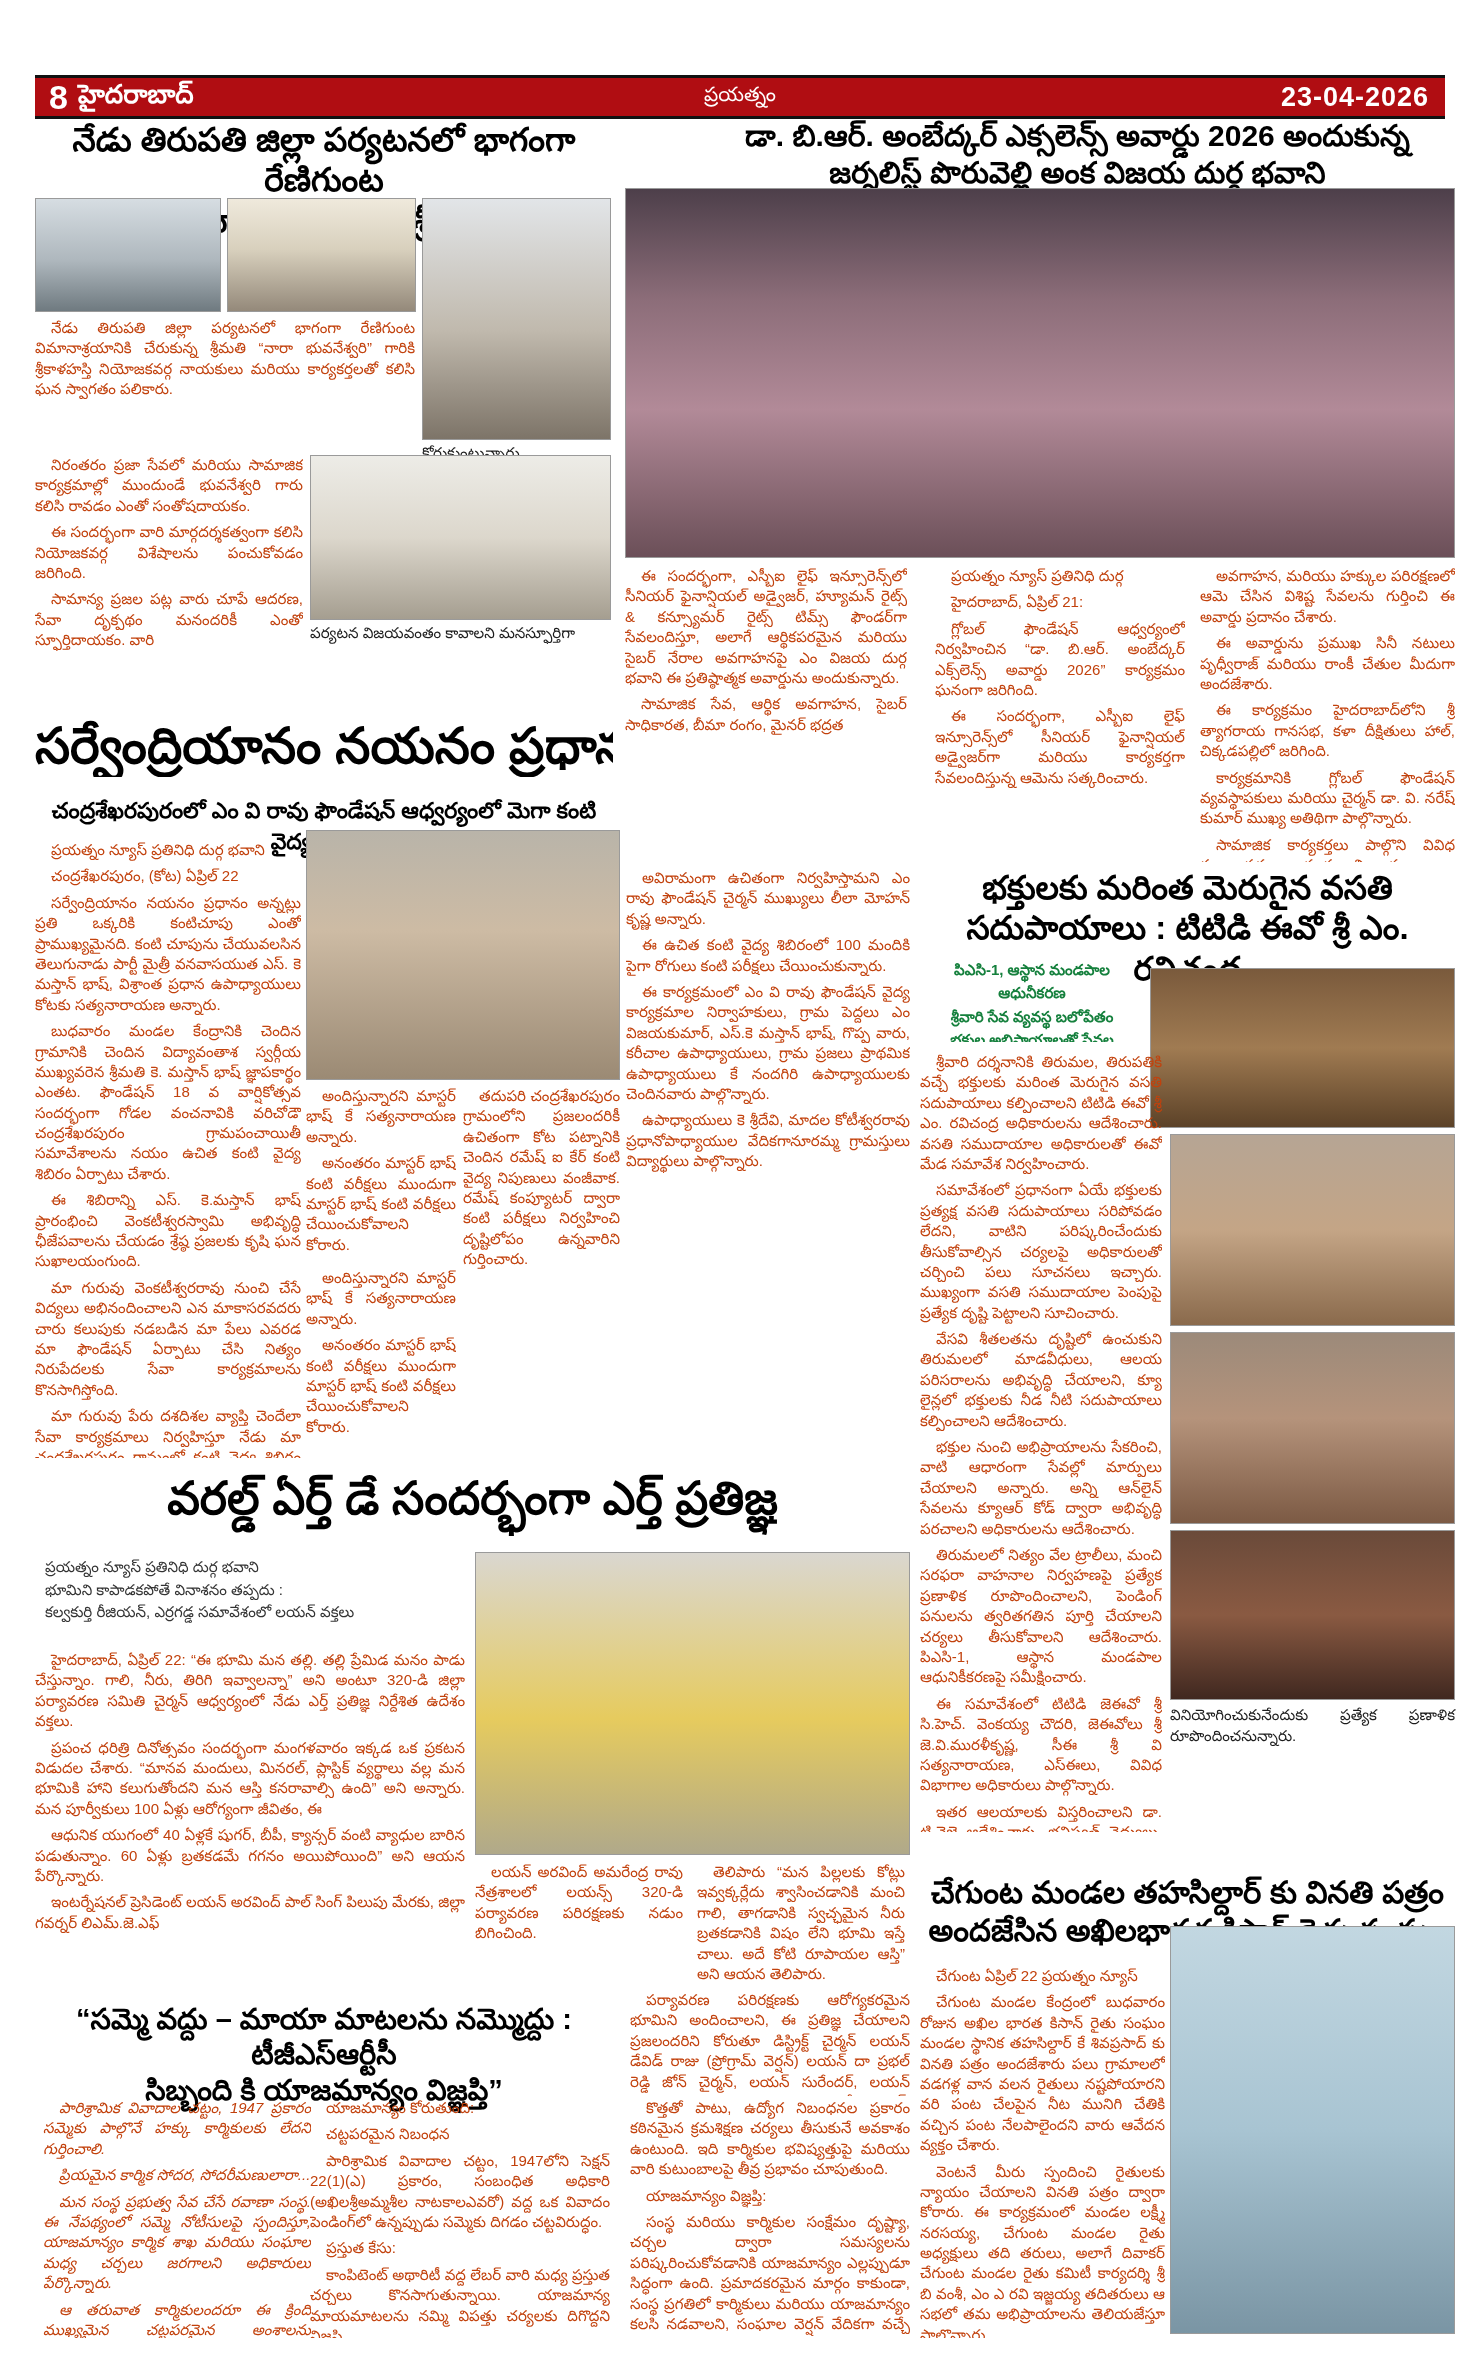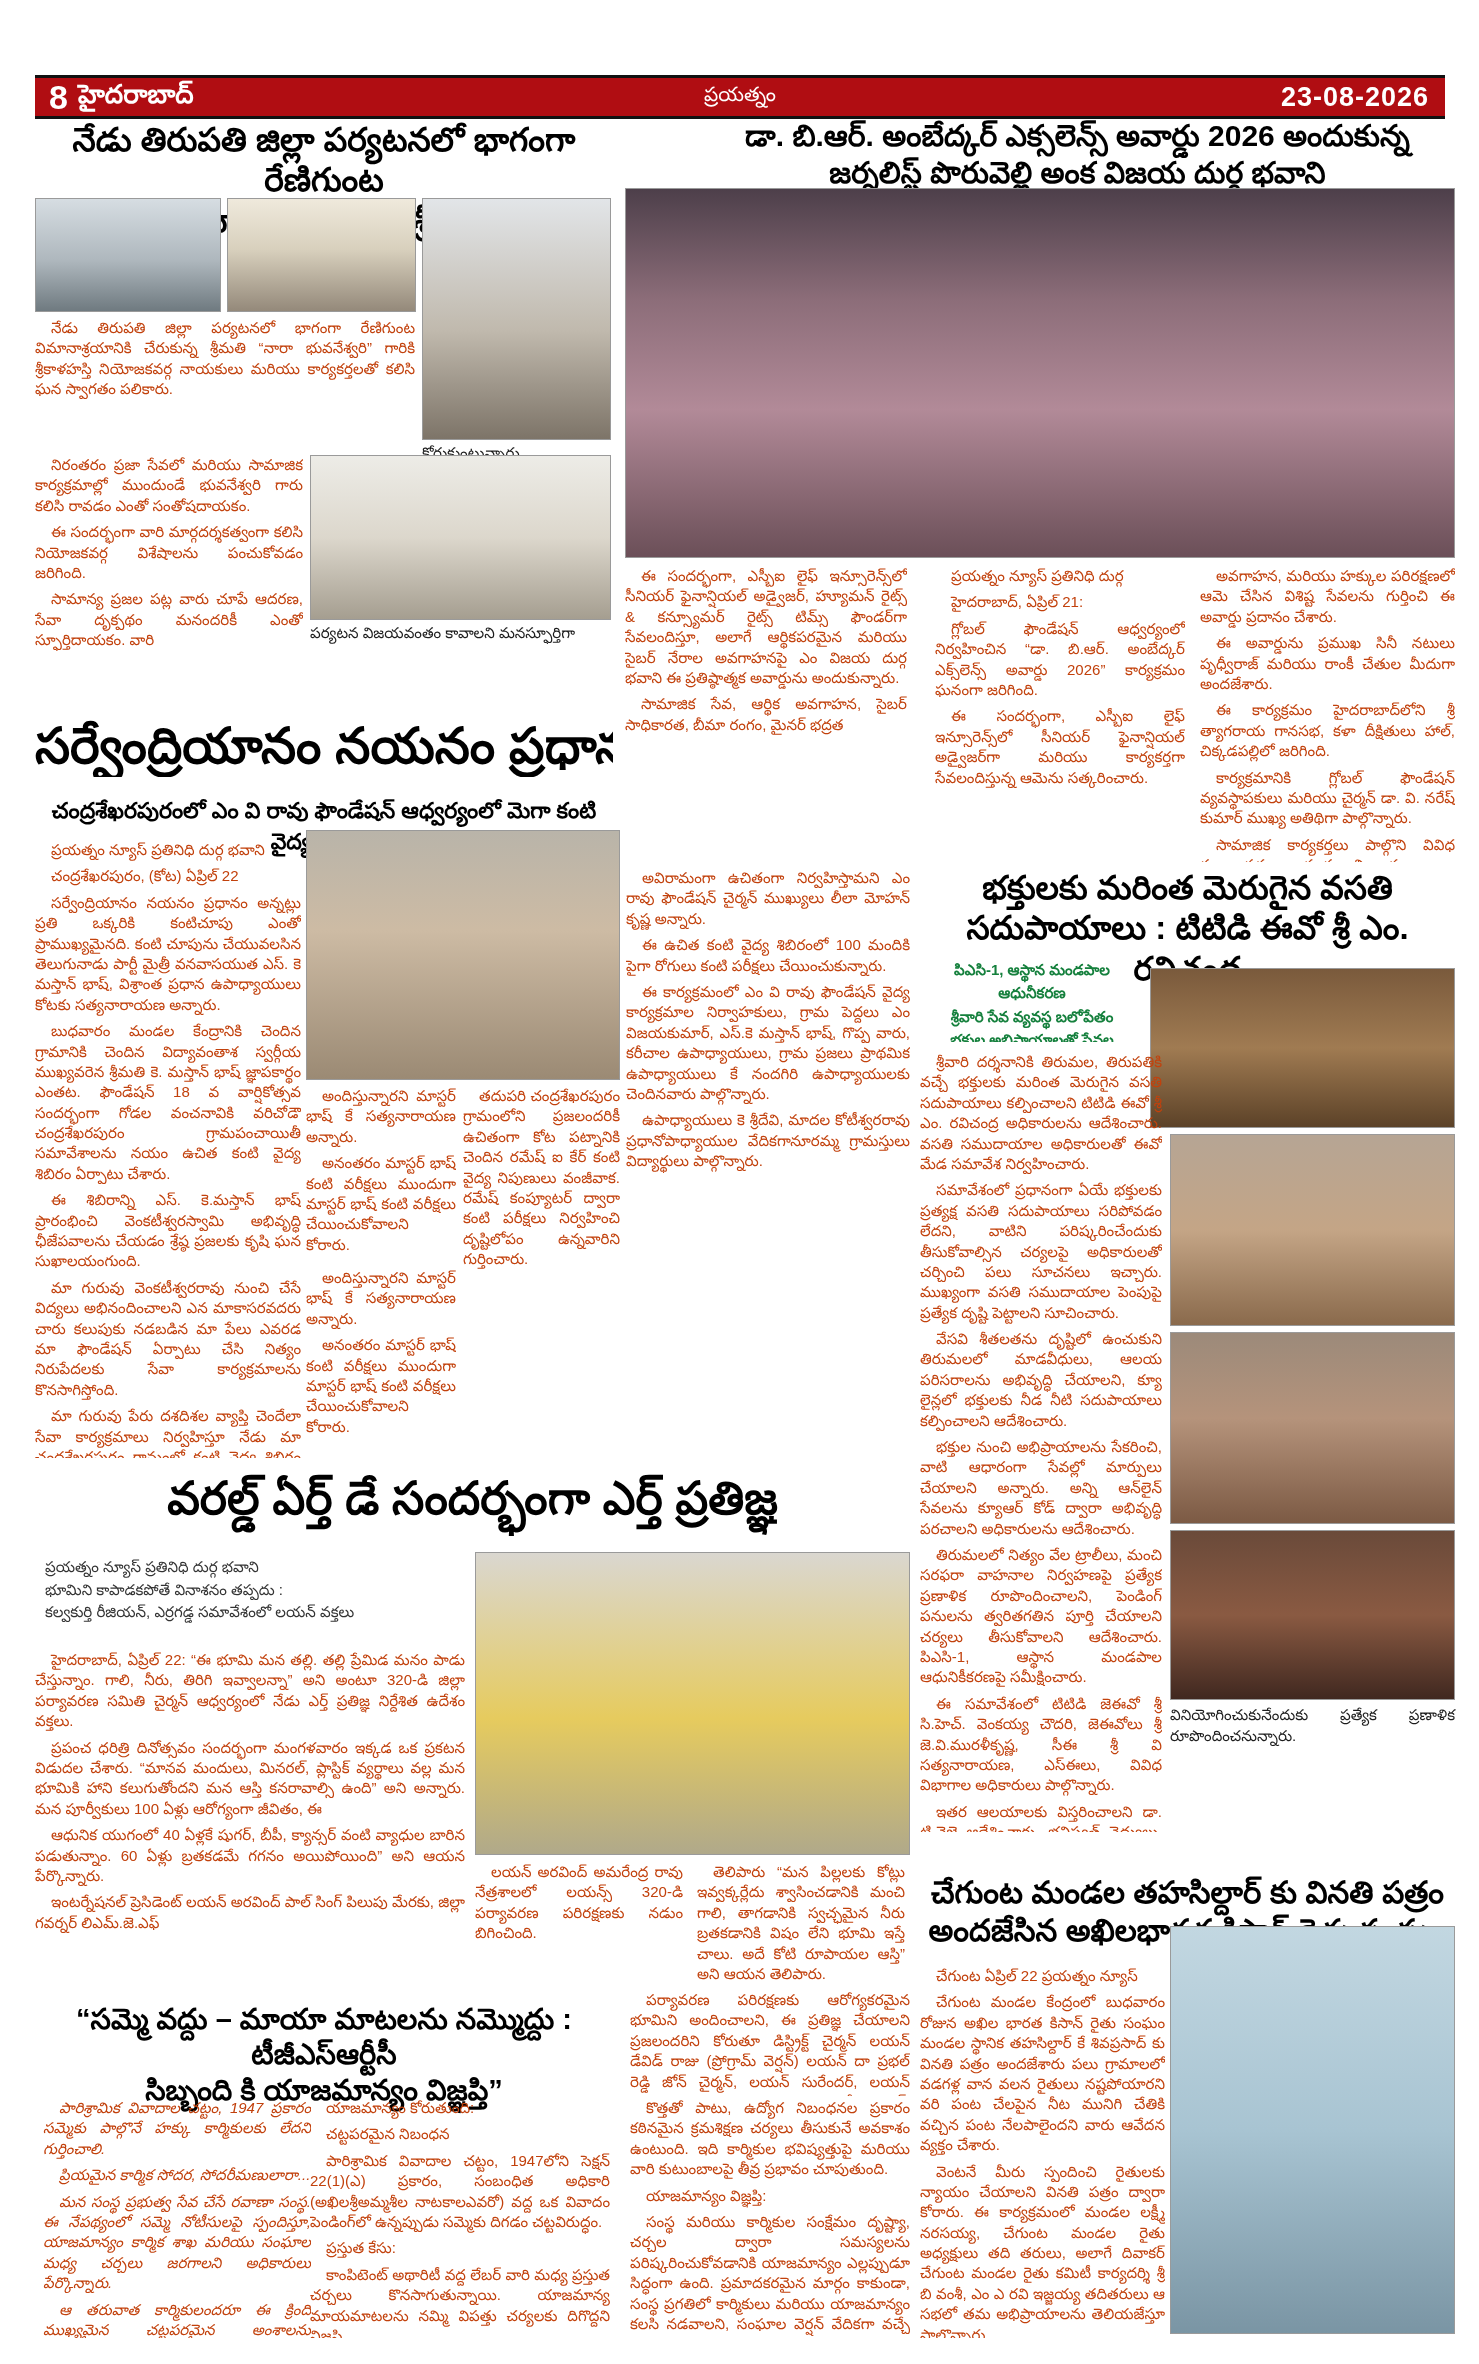--- a/index.html
+++ b/index.html
@@ -34,21 +34,21 @@
   .ph-earth{background:linear-gradient(180deg,#dad7d0 0%,#e6cb5e 55%,#b0a98a 100%);}
   .ph-kisan{background:linear-gradient(180deg,#c2d7e1 0%,#a8c4d2 50%,#7a95a4 100%);}
 </style>
 </head>
 <body>
 
 <div class="abs masthead" style="left:35px;top:75px;width:1410px;height:44px;">
   <span class="mh-num">8</span>
   <span class="mh-city">హైదరాబాద్</span>
   <span class="mh-title">ప్రయత్నం</span>
-  <span class="mh-date">23-08-2026</span>
+  <span class="mh-date">23-04-2026</span>
 </div>
 
 <div class="abs hl hl-lg" style="left:35px;top:120px;width:578px;">
   <div>నేడు తిరుపతి జిల్లా పర్యటనలో భాగంగా రేణిగుంట</div>
   <div>విమానాశ్రయానికి చేరుకున్న శ్రీమతి “నారా భువనేశ్వరి”</div>
 </div>
 <div class="abs photo ph-airport1" style="left:35px;top:198px;width:186px;height:114px;"></div>
 <div class="abs photo ph-airport2" style="left:227px;top:198px;width:189px;height:114px;"></div>
 <div class="abs photo ph-airport3" style="left:422px;top:198px;width:189px;height:242px;"></div>
 <div class="abs caption" style="left:422px;top:444px;width:189px;">కోరుకుంటున్నారు.</div>

